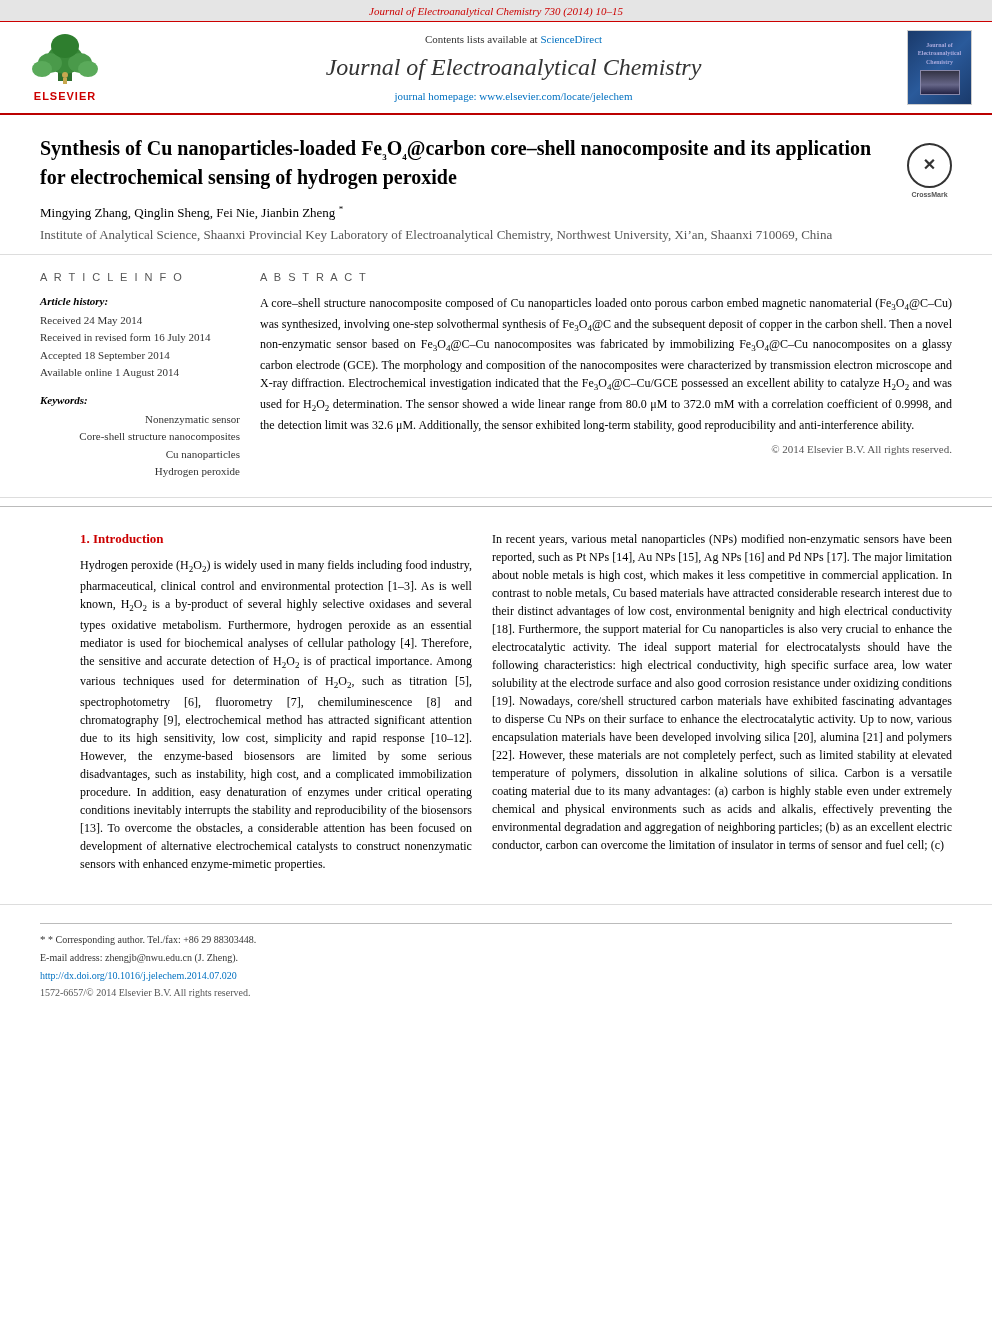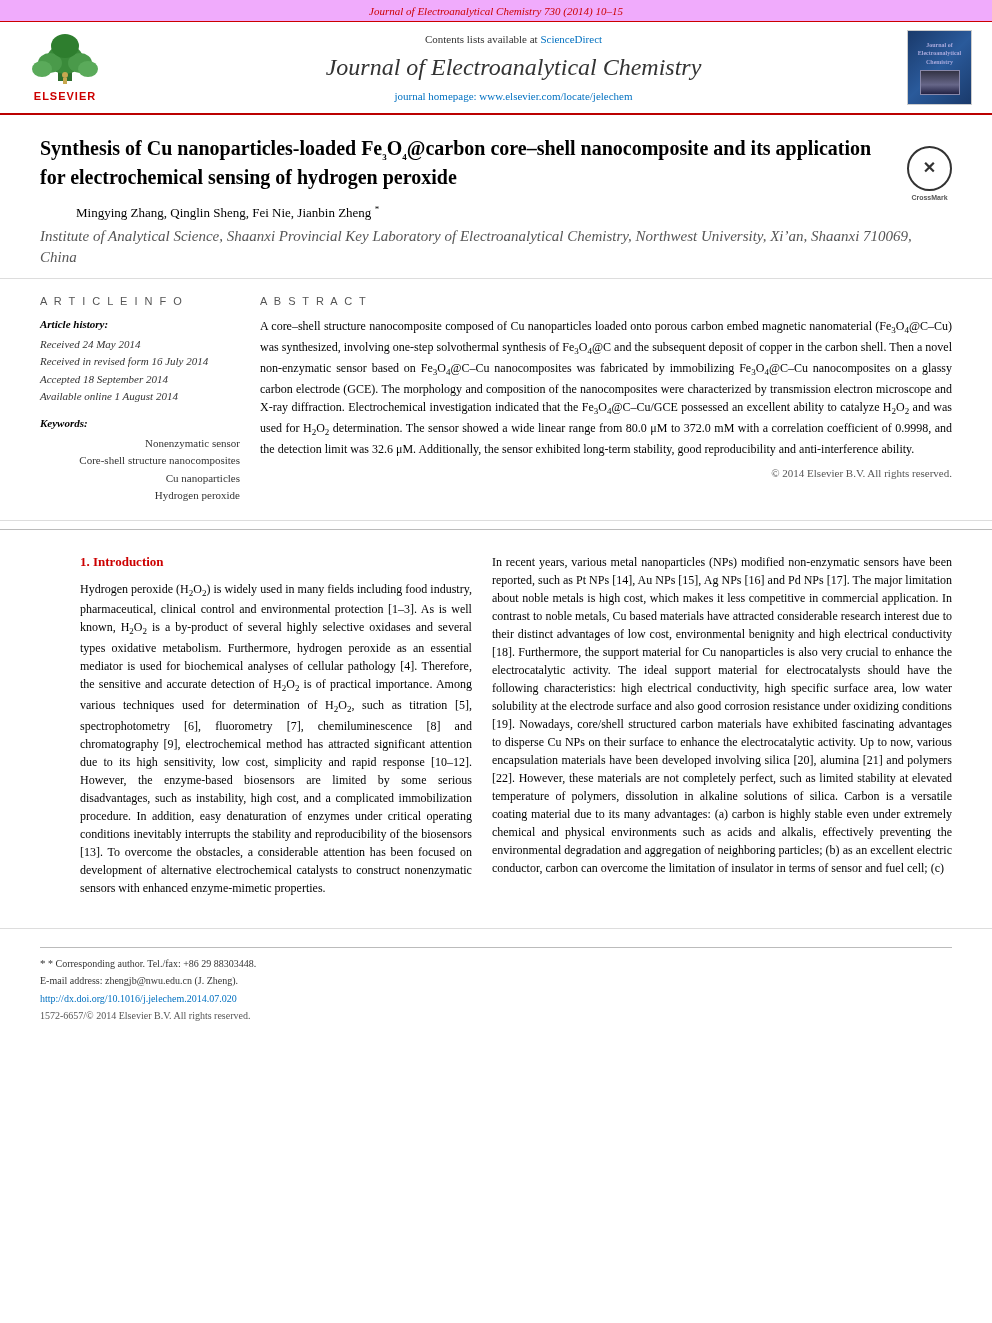--- a/index.html
+++ b/index.html
@@ -13,21 +13,21 @@
       line-height: 1.4;
     }
     .page-container {
       width: 992px;
       min-height: 1323px;
       background: #fff;
       padding: 0;
     }
     
     .top-bar {
-      background: #f0abfc;
+      background: #e5e5e5;
       border-bottom: 1px solid #c00;
       text-align: center;
       padding: 4px 0 2px 0;
       font-size: 11px;
       color: #c00;
       font-style: italic;
     }
     
     .journal-header {
       display: flex;
@@ -93,21 +93,21 @@
       padding: 3px;
     }
     
     .article-title-section {
       padding: 20px 40px 10px 40px;
       border-bottom: 1px solid #ddd;
     }
     .crossmark-area {
       display: flex;
       justify-content: space-between;
-      align-items: flex-end;
+      align-items: center;
     }
     .article-title {
       font-size: 20px;
       font-weight: bold;
       color: #000;
       line-height: 1.35;
       flex: 1;
       padding-right: 20px;
     }
     .crossmark-badge {
@@ -134,25 +134,23 @@
       bottom: -14px;
       font-size: 7px;
       color: #555;
       white-space: nowrap;
       font-family: Arial, sans-serif;
     }
     .authors-line {
       margin-top: 12px;
       font-size: 13px;
       color: #000;
-      margin-left: 36px;
     }
     .affiliation-line {
-      font-size: 15px;
-      font-style: italic;
+      font-size: 13px;
       color: #555;
       margin-top: 4px;
     }
     
     .two-col-section {
       display: flex;
       padding: 15px 40px;
       gap: 20px;
       border-bottom: 1px solid #ddd;
     }
@@ -175,21 +173,20 @@
     .article-history-label {
       font-size: 11px;
       font-style: italic;
       font-weight: bold;
       margin-bottom: 4px;
     }
     .history-item {
       font-size: 11px;
       color: #333;
       margin-bottom: 2px;
-      font-style: italic;
     }
     .keywords-section {
       margin-top: 12px;
     }
     .keywords-label {
       font-size: 11px;
       font-style: italic;
       font-weight: bold;
       margin-bottom: 4px;
     }

